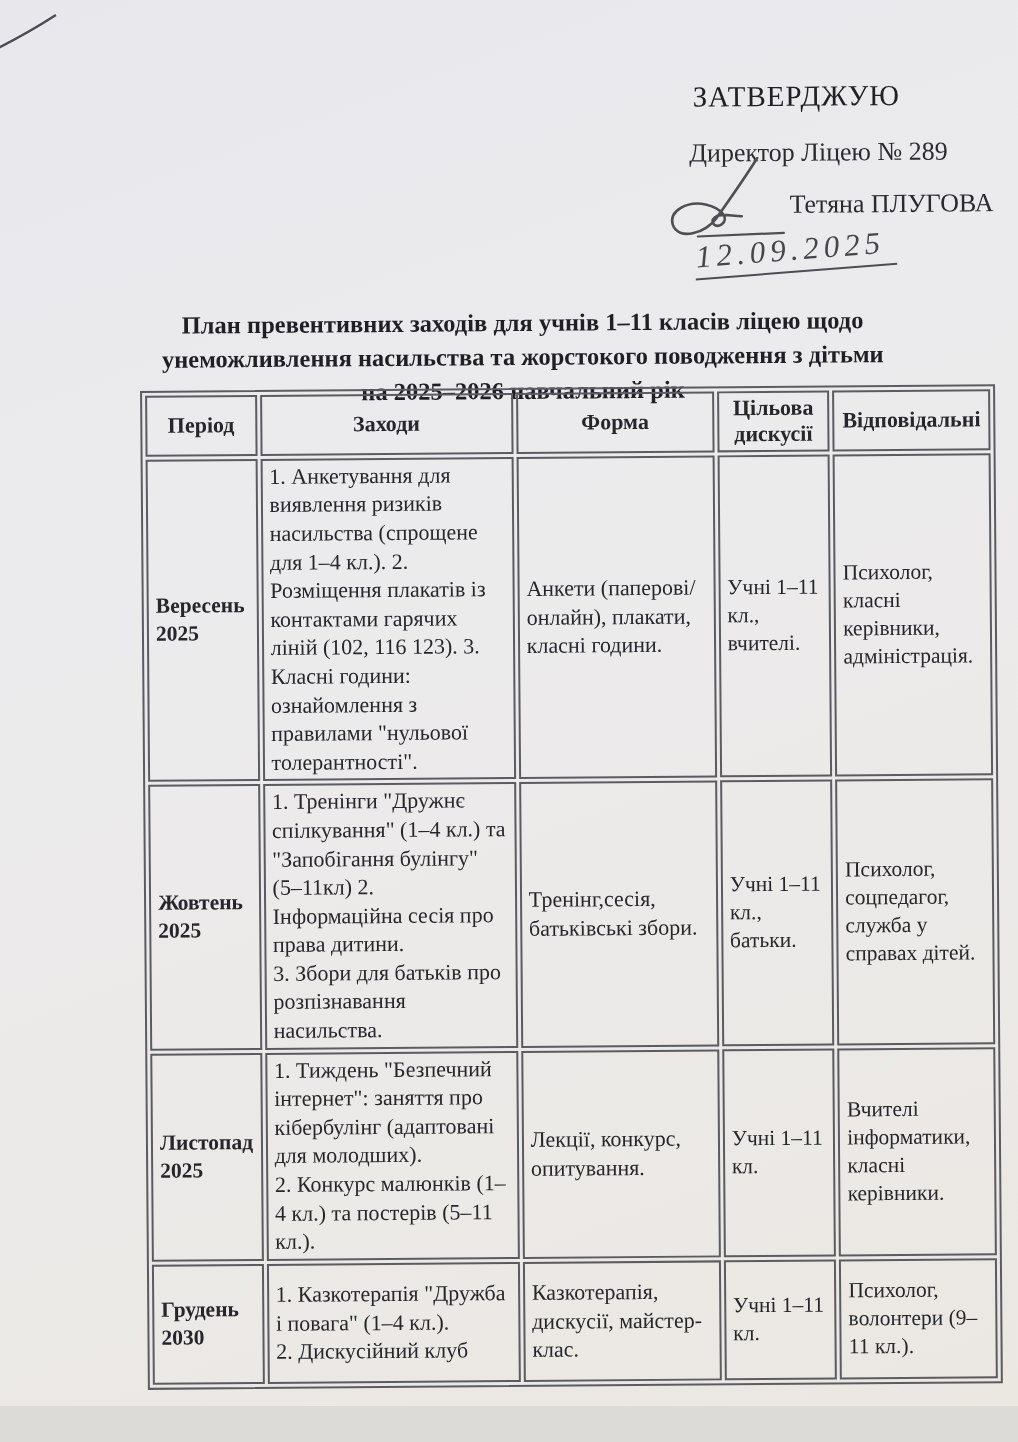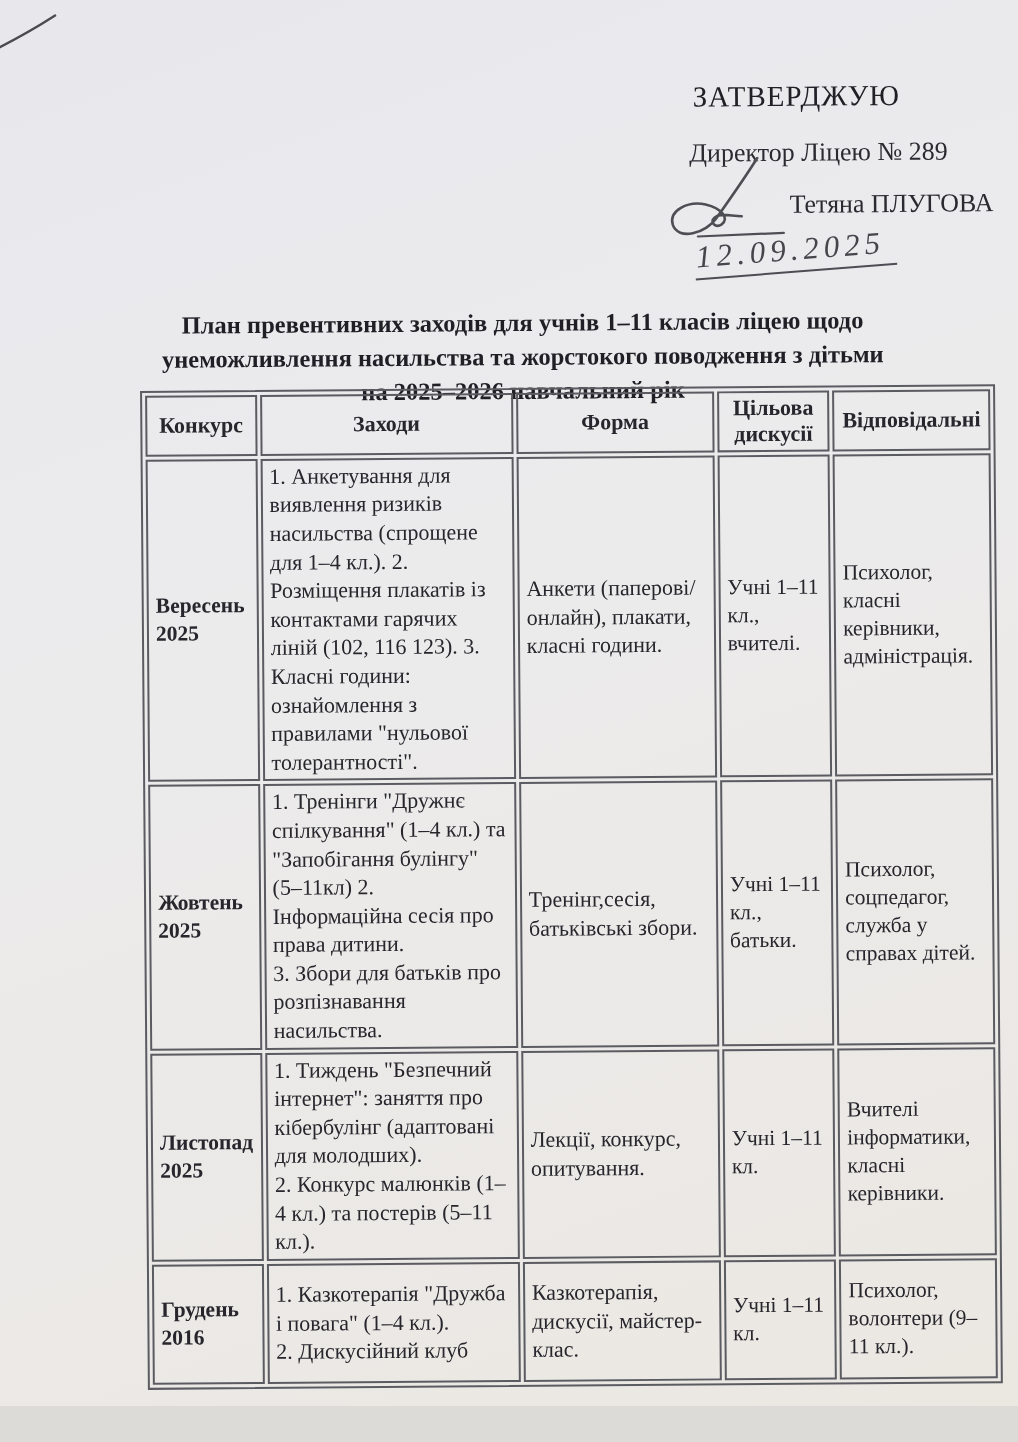--- a/index.html
+++ b/index.html
@@ -105,21 +105,21 @@
     <table class="plan">
       <colgroup>
         <col style="width:111px">
         <col style="width:252px">
         <col style="width:197px">
         <col style="width:112px">
         <col style="width:157px">
       </colgroup>
       <thead>
         <tr style="height:58px">
-          <th>Конкурс</th>
+          <th>Період</th>
           <th>Заходи</th>
           <th>Форма</th>
           <th>Цільова дискусії</th>
           <th>Відповідальні</th>
         </tr>
       </thead>
       <tbody>
         <tr style="height:308px">
           <td class="c-period">Вересень 2025</td>
           <td class="c-activities">1. Анкетування для виявлення ризиків насильства (спрощене для 1–4 кл.). 2. Розміщення плакатів із контактами гарячих ліній (102, 116 123). 3. Класні години: ознайомлення з правилами "нульової толерантності".</td>
@@ -137,21 +137,21 @@
         </tr>
         <tr style="height:194px">
           <td class="c-period">Листопад 2025</td>
           <td class="c-activities">1. Тиждень "Безпечний інтернет": заняття про кібербулінг (адаптовані для молодших).
  2. Конкурс малюнків (1–4 кл.) та постерів (5–11 кл.).</td>
           <td class="c-form">Лекції, конкурс, опитування.</td>
           <td class="c-audience">Учні 1–11 кл.</td>
           <td class="c-responsible">Вчителі інформатики, класні керівники.</td>
         </tr>
         <tr style="height:120px">
-          <td class="c-period">Грудень 2016</td>
+          <td class="c-period">Грудень 2030</td>
           <td class="c-activities">1. Казкотерапія "Дружба і повага" (1–4 кл.).
 2. Дискусійний клуб</td>
           <td class="c-form">Казкотерапія, дискусії, майстер-клас.</td>
           <td class="c-audience">Учні 1–11 кл.</td>
           <td class="c-responsible">Психолог, волонтери (9–11 кл.).</td>
         </tr>
       </tbody>
     </table>
 
   </div>

